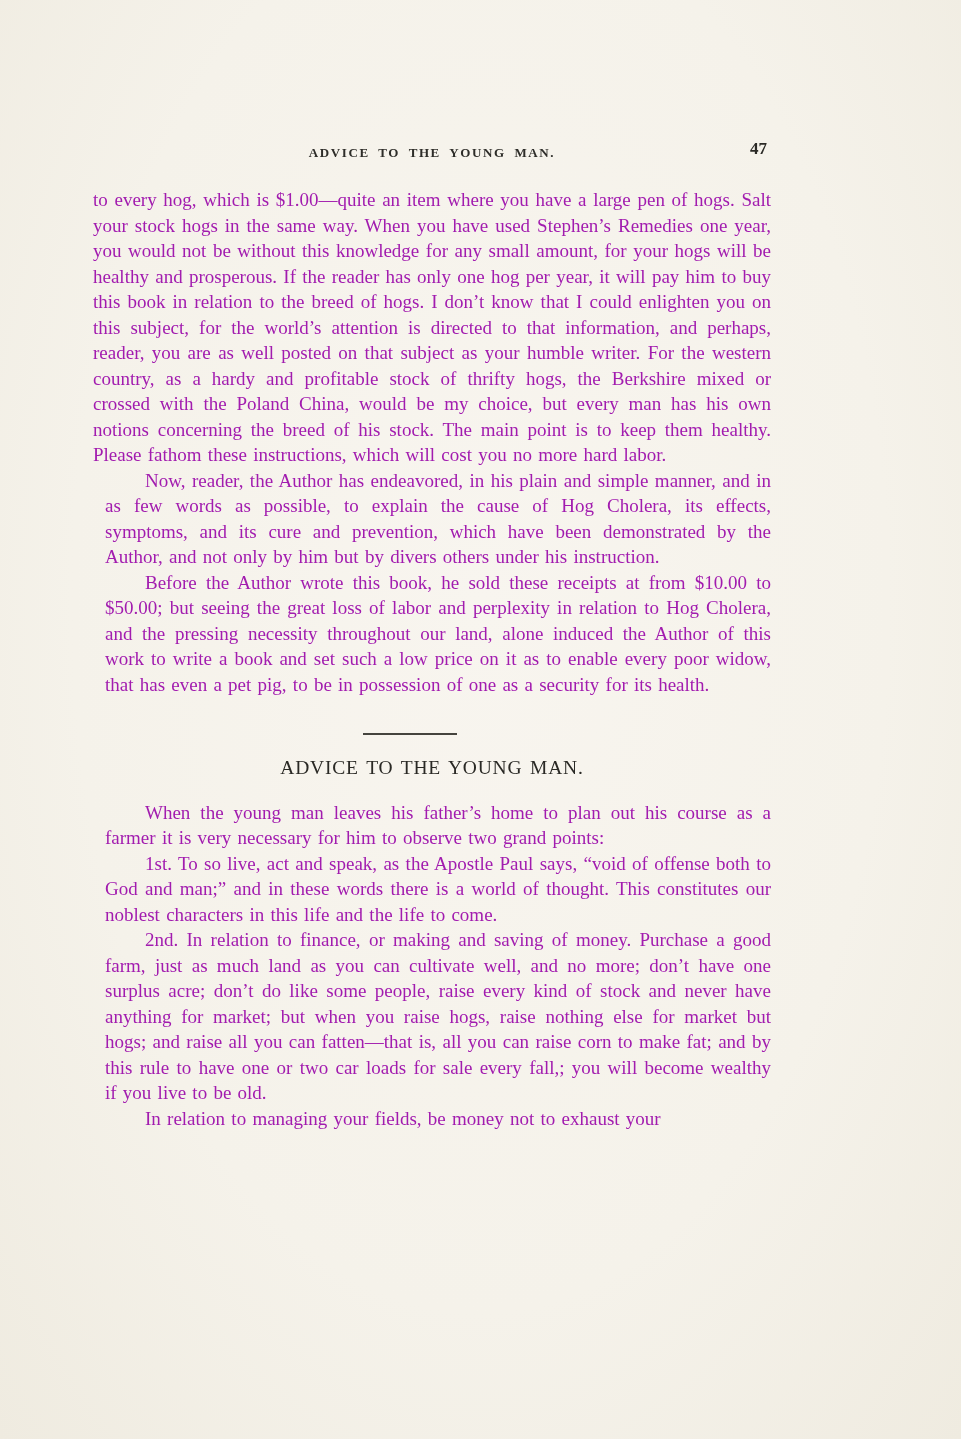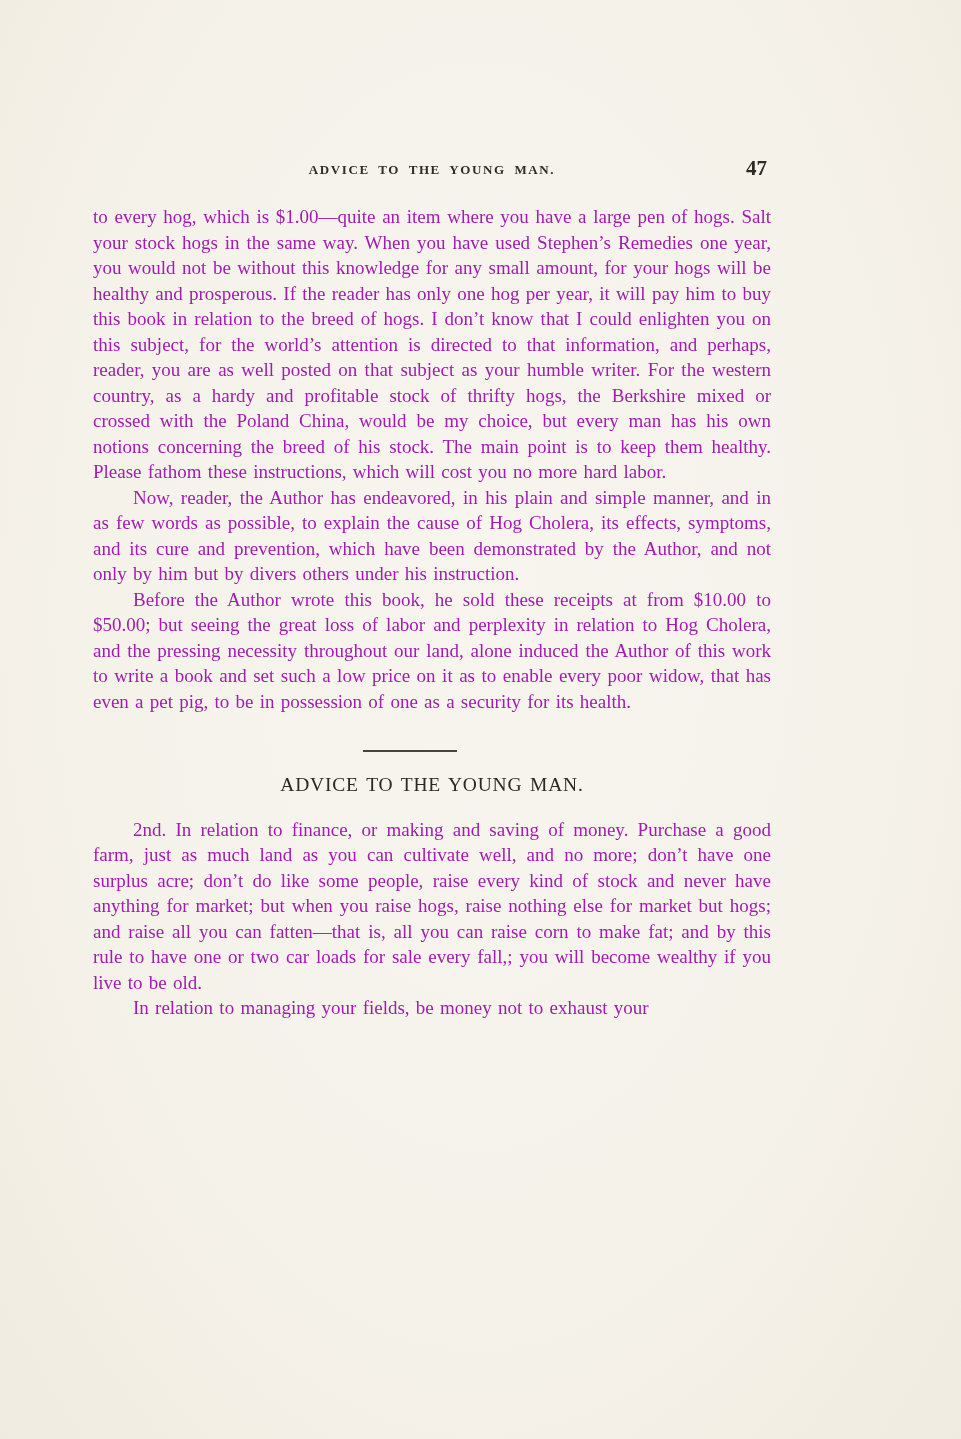--- a/index.html
+++ b/index.html
@@ -13,21 +13,21 @@
     position: relative;
     background: radial-gradient(ellipse at 50% 42%, #f8f5ef 0%, #f5f2ea 60%, #efebe0 100%);
     font-family: "Liberation Serif", "DejaVu Serif", serif;
     color: #282723;
     overflow: hidden;
   }
 
   .content {
     position: absolute;
     left: 93px;
-    top: 160px;
+    top: 143px;
     width: 678px;
   }
 
   .header-row {
     position: relative;
     text-align: center;
     height: 22px;
     margin-bottom: 22px;
   }
 
@@ -36,35 +36,36 @@
     font-weight: bold;
     letter-spacing: 1.6px;
     word-spacing: 4px;
     color: #2e2d29;
   }
 
   .page-number {
     position: absolute;
     right: 4px;
     top: -4px;
-    font-size: 21px;
+    font-size: 17px;
     font-weight: bold;
     color: #2b2a26;
   }
 
   p {
     font-size: 19px;
     line-height: 25.5px;
     text-align: justify;
     word-spacing: 1.5px;
     color: #a21caf;
   }
 
   p.indent {
     text-indent: 40px;
+    margin-left: 12px;
   }
 
   .divider {
     width: 94px;
     height: 1.5px;
     background: #45443e;
     margin-top: 36px;
     margin-left: 270px;
   }
 
@@ -92,19 +93,21 @@
   <p>to every hog, which is $1.00—quite an item where you have a large pen of hogs.  Salt your stock hogs in the same way.  When you have used Stephen’s Remedies one year, you would not be without this knowledge for any small amount, for your hogs will be healthy and prosperous. If the reader has only one hog per year, it will pay him to buy this book in relation to the breed of hogs.  I don’t know that I could enlighten you on this subject, for the world’s attention is directed to that information, and perhaps, reader, you are as well posted on that subject as your humble writer.  For the western country, as a hardy and profitable stock of thrifty hogs, the Berkshire mixed or crossed with the Poland China, would be my choice, but every man has his own notions concerning the breed of his stock.  The main point is to keep them healthy.  Please fathom these instructions, which will cost you no more hard labor.</p>
 
   <p class="indent">Now, reader, the Author has endeavored, in his plain and simple manner, and in as few words as possible, to explain the cause of Hog Cholera, its effects, symptoms, and its cure and prevention, which have been demonstrated by the Author, and not only by him but by divers others under his instruction.</p>
 
   <p class="indent">Before the Author wrote this book, he sold these receipts at from $10.00 to $50.00; but seeing the great loss of labor and perplexity in relation to Hog Cholera, and the pressing necessity throughout our land, alone induced the Author of this work to write a book and set such a low price on it as to enable every poor widow, that has even a pet pig, to be in possession of one as a security for its health.</p>
 
   <div class="divider"></div>
 
   <h2 class="section-heading">ADVICE TO THE YOUNG MAN.</h2>
 
+  <p class="indent">When the young man leaves his father’s home to plan out his course as a farmer it is very necessary for him to observe two grand points:</p>
 
+  <p class="indent">1st.  To so live, act and speak, as the Apostle Paul says, “void of offense both to God and man;” and in these words there is a world of thought.  This constitutes our noblest characters in this life and the life to come.</p>
 
   <p class="indent">2nd.  In relation to finance, or making and saving of money.  Purchase a good farm, just as much land as you can cultivate well, and no more; don’t have one surplus acre; don’t do like some people, raise every kind of stock and never have anything for market; but when you raise hogs, raise nothing else for market but hogs; and raise all you can fatten—that is, all you can raise corn to make fat; and by this rule to have one or two car loads for sale every fall,; you will become wealthy if you live to be old.</p>
 
   <p class="indent">In relation to managing your fields, be money not to exhaust your</p>
 
 </div>
 
 </body></html>

